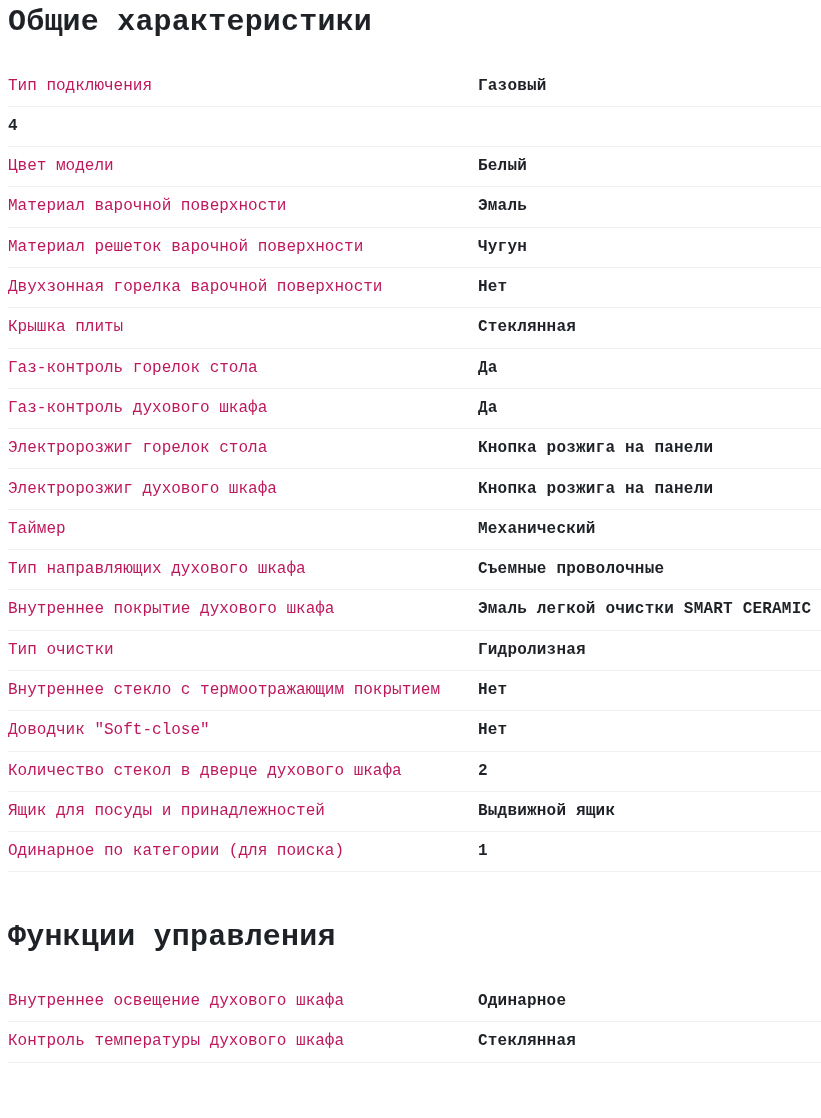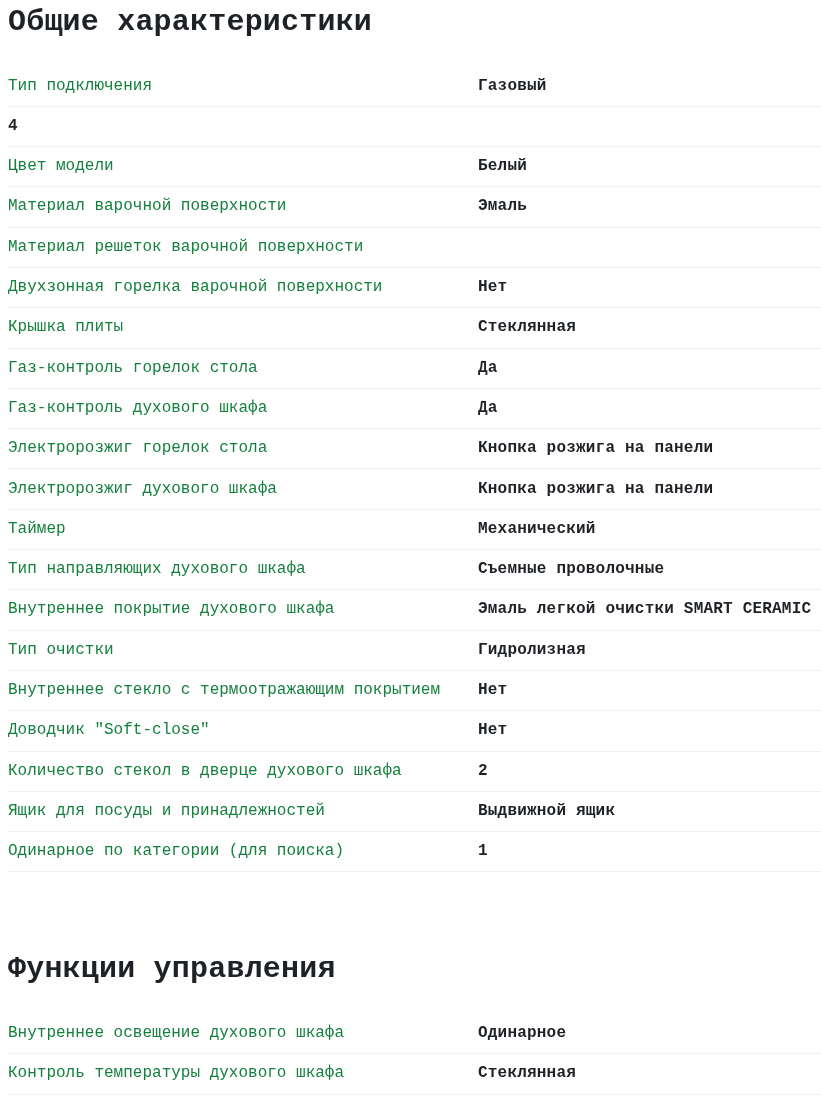--- a/index.html
+++ b/index.html
@@ -8,41 +8,41 @@
     height: 1118px;
     background: #ffffff;
     font-family: "Liberation Sans", sans-serif;
     overflow: hidden;
   }
   .page {
     padding-left: 8px;
     padding-top: 5px;
   }
   .spec-section { display: block; font-family: Liberation Mono, monospace; }
-  .spec-section + .spec-section { margin-top: 80px; }
+  .spec-section + .spec-section { margin-top: 48px; }
   .section-title {
     font-size: 30px;
     line-height: 1.15;
     font-weight: 800;
     letter-spacing: 0.2px;
     color: #1e2227;
   }
   .spec-rows { margin-top: 27px; }
   .spec-row {
     display: flex;
     align-items: center;
     height: 40.3px;
     border-bottom: 1px solid #f0f0f1;
   }
   .spec-label {
     flex: 0 0 470px;
     padding-right: 0;
     font-size: 16px;
     line-height: 1.2;
-    color: #15803d;
+    color: #be185d;
   }
   .spec-value {
     flex: 1 1 auto;
     font-size: 16px;
     line-height: 1.2;
     font-weight: 700;
     letter-spacing: 0.2px;
     color: #1e2227;
   }
 </style>
@@ -67,20 +67,21 @@
     <div class="spec-value">Белый</div>
   </div>
 
   <div class="spec-row">
     <div class="spec-label">Материал варочной поверхности</div>
     <div class="spec-value">Эмаль</div>
   </div>
 
   <div class="spec-row">
     <div class="spec-label">Материал решеток варочной поверхности</div>
+    <div class="spec-value">Чугун</div>
   </div>
 
   <div class="spec-row">
     <div class="spec-label">Двухзонная горелка варочной поверхности</div>
     <div class="spec-value">Нет</div>
   </div>
 
   <div class="spec-row">
     <div class="spec-label">Крышка плиты</div>
     <div class="spec-value">Стеклянная</div>

